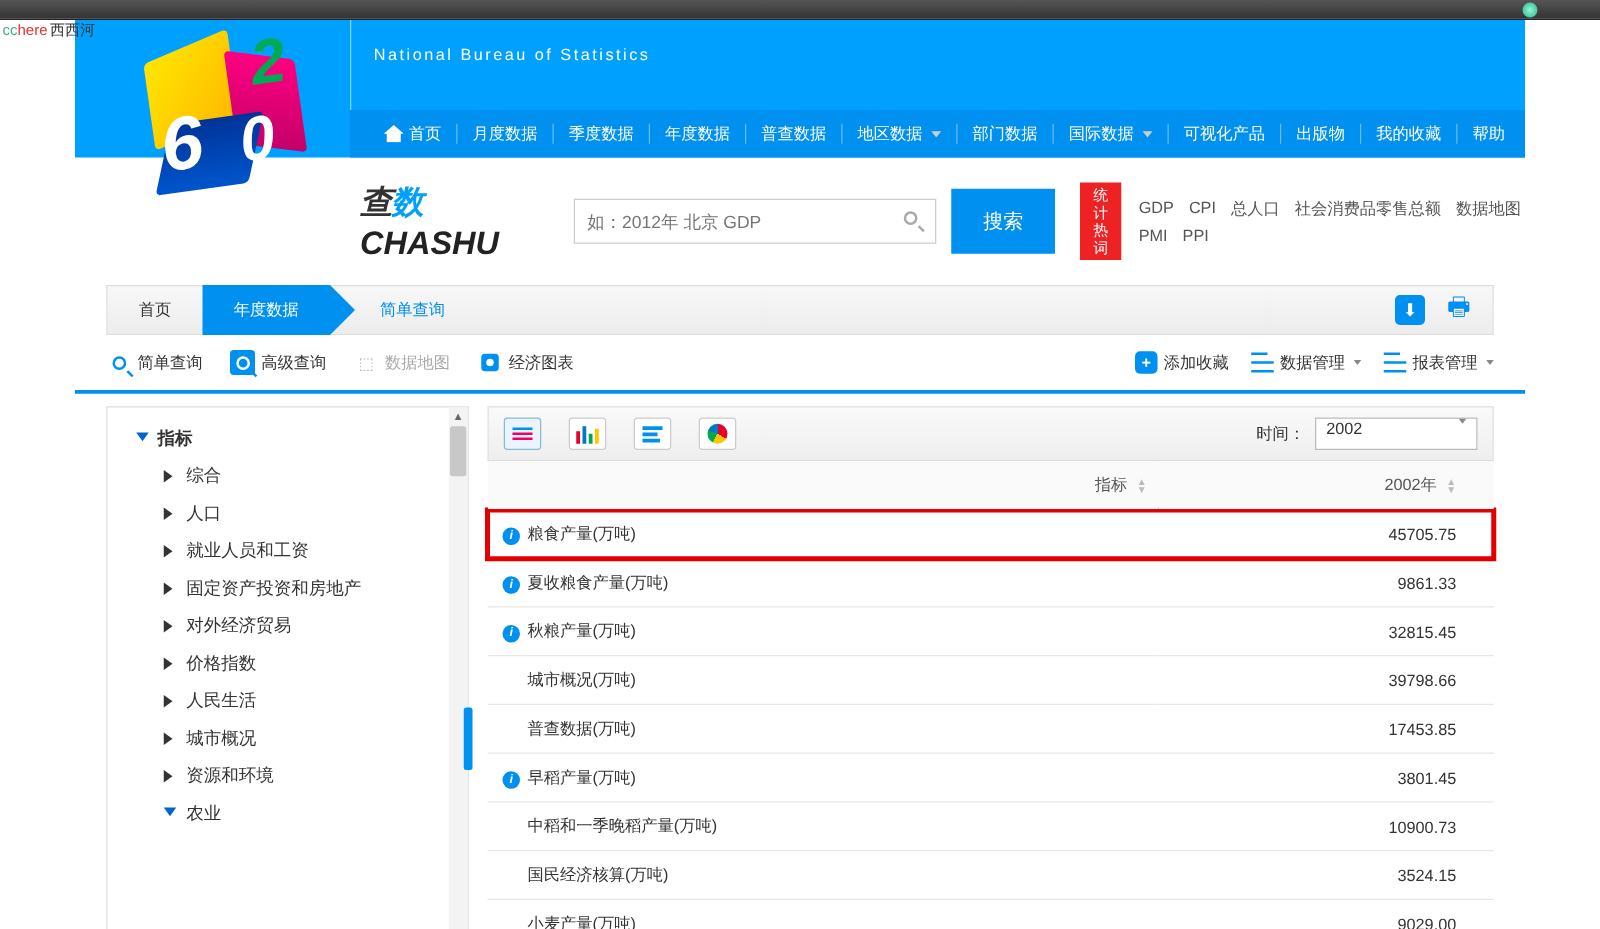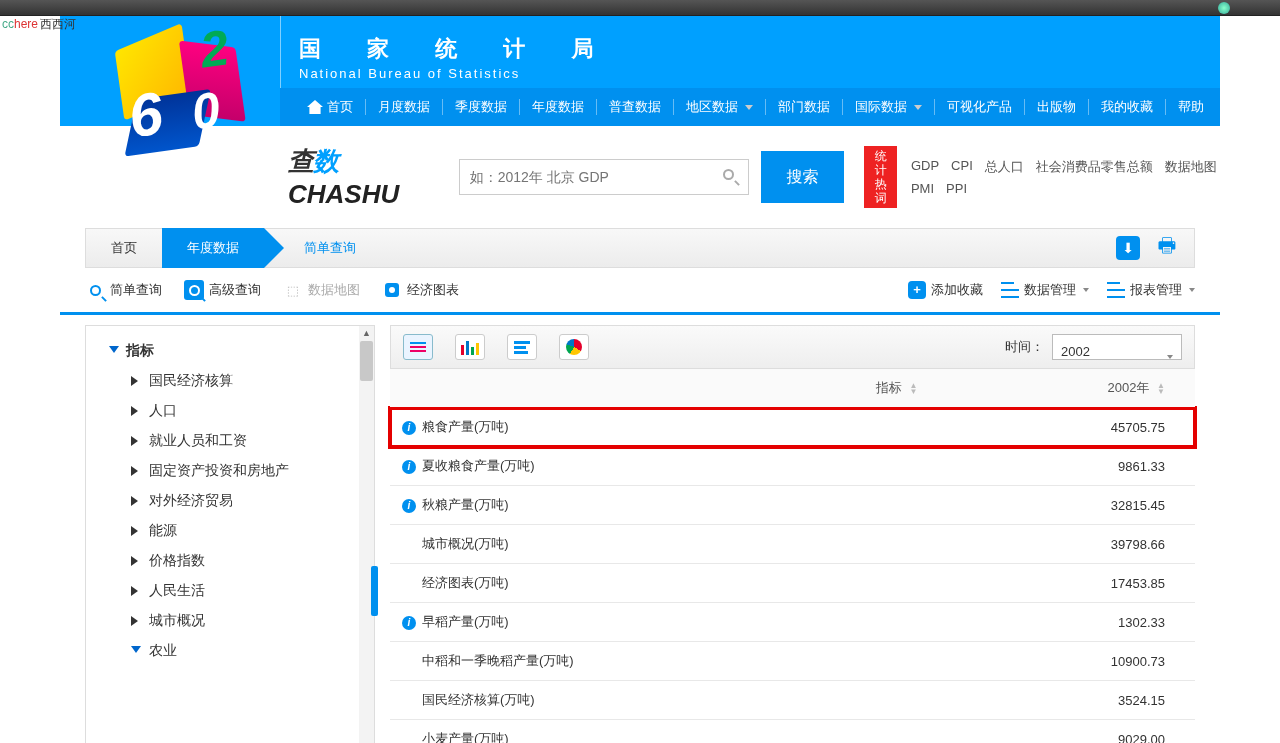--- a/index.html
+++ b/index.html
@@ -90,21 +90,21 @@
 .arrow-right { border-top: 5px solid transparent; border-bottom: 5px solid transparent; border-left: 7px solid #333; left: 10px; }
 .tree-child { padding-left: 48px; }
 .tree-child .tree-arrow { left: 30px; }
 .blue-handle { position: absolute; right: -4px; top: 240px; width: 7px; height: 50px; background: #0090ef; border-radius: 2px; }
 
 .content { flex: 1; }
 .chart-bar { background: linear-gradient(#fafafa,#eee); border: 1px solid #ddd; height: 44px; display: flex; align-items: center; padding: 0 12px; gap: 16px; }
 .chart-btn { width: 30px; height: 26px; border: 1px solid #ccc; background: #fff; margin-right: 6px; border-radius: 3px; cursor: pointer; display: flex; align-items: center; justify-content: center; }
 .chart-btn.active { background: #eaf4ff; border-color: #8bc; }
 .time-sel { margin-left: auto; display: flex; align-items: center; gap: 8px; }
-.time-dd { width: 130px; height: 26px; border: 1px solid #bbb; background: #fff; padding: 0 8px; display: flex; align-items: flex-end; justify-content: space-between; cursor: pointer; }
+.time-dd { width: 130px; height: 26px; border: 1px solid #bbb; background: #fff; padding: 0 8px; display: flex; align-items: flex-start; justify-content: space-between; cursor: pointer; }
 
 .data-table { width: 100%; border-collapse: collapse; }
 .data-table th { background: #fafafa; border-bottom: 1px solid #ddd; padding: 10px; font-weight: normal; color: #555; position: relative; }
 .data-table th:first-child { text-align: right; }
 .data-table th:last-child { text-align: right; padding-right: 30px; }
 .sort-arrows { display: inline-block; margin-left: 4px; line-height: 6px; font-size: 8px; color: #bbb; vertical-align: middle; }
 .data-table td { padding: 10px 12px; border-bottom: 1px solid #e8e8e8; }
 .data-table td:last-child { text-align: right; padding-right: 30px; }
 .info-icon { display: inline-block; width: 14px; height: 14px; background: #0090ef; color: #fff; border-radius: 50%; text-align: center; line-height: 14px; font-size: 10px; font-weight: bold; margin-right: 6px; font-style: italic; }
 .indent-1 { padding-left: 20px; display: inline-block; }
@@ -138,21 +138,20 @@
           <div class="cube-face2"></div>
           <div class="cube-face3"></div>
           <div class="cube-num cube-2">2</div>
           <div class="cube-num cube-6">6</div>
           <div class="cube-num cube-0">0</div>
         </div>
       </div>
     </div>
     <div class="header-right">
       <div class="title-area">
-        <div class="title-cn">国 家 统 计 局</div>
         <div class="title-en">National Bureau of Statistics</div>
       </div>
       <div class="nav">
         <div class="nav-item">
           <span class="home-icon"></span>
           <span>首页</span>
         </div>
         <div id="nav-items" style="display: contents;"><span class="nav-sep"></span><span class="nav-item">月度数据</span><span class="nav-sep"></span><span class="nav-item">季度数据</span><span class="nav-sep"></span><span class="nav-item">年度数据</span><span class="nav-sep"></span><span class="nav-item">普查数据</span><span class="nav-sep"></span><span class="nav-item">地区数据<span class="dropdown-arrow"></span></span><span class="nav-sep"></span><span class="nav-item">部门数据</span><span class="nav-sep"></span><span class="nav-item">国际数据<span class="dropdown-arrow"></span></span><span class="nav-sep"></span><span class="nav-item">可视化产品</span><span class="nav-sep"></span><span class="nav-item">出版物</span><span class="nav-sep"></span><span class="nav-item">我的收藏</span><span class="nav-sep"></span><span class="nav-item">帮助</span></div>
       </div>
     </div>
@@ -253,29 +252,29 @@
         <div class="scroll-arr up">▲</div>
         <div class="scroll-thumb"></div>
 
       </div>
       <div class="tree">
         <div class="tree-node tree-root">
           <div class="tree-arrow arrow-down"></div>
           <span>指标</span>
         </div>
         <div id="tree-items">
-            <div class="tree-node tree-child"><div class="tree-arrow arrow-right"></div><span>国民经济核算</span></div>
+            <div class="tree-node tree-child"><div class="tree-arrow arrow-right"></div><span>综合</span></div>
             <div class="tree-node tree-child"><div class="tree-arrow arrow-right"></div><span>人口</span></div>
             <div class="tree-node tree-child"><div class="tree-arrow arrow-right"></div><span>就业人员和工资</span></div>
             <div class="tree-node tree-child"><div class="tree-arrow arrow-right"></div><span>固定资产投资和房地产</span></div>
             <div class="tree-node tree-child"><div class="tree-arrow arrow-right"></div><span>对外经济贸易</span></div>
-            <div class="tree-node tree-child"><div class="tree-arrow arrow-right"></div><span>能源</span></div>
             <div class="tree-node tree-child"><div class="tree-arrow arrow-right"></div><span>价格指数</span></div>
             <div class="tree-node tree-child"><div class="tree-arrow arrow-right"></div><span>人民生活</span></div>
             <div class="tree-node tree-child"><div class="tree-arrow arrow-right"></div><span>城市概况</span></div>
+            <div class="tree-node tree-child"><div class="tree-arrow arrow-right"></div><span>资源和环境</span></div>
           </div>
         <div class="tree-node tree-child">
           <div class="tree-arrow arrow-down"></div>
           <span>农业</span>
         </div>
 
       </div>
       <div class="blue-handle"></div>
     </div>
 
@@ -339,26 +338,26 @@
             </tr>
             <tr>
               <td><span class="info-icon">i</span><span class="">秋粮产量(万吨)</span></td>
               <td>32815.45</td>
             </tr>
             <tr>
               <td><span class="indent-1">城市概况(万吨)</span></td>
               <td>39798.66</td>
             </tr>
             <tr>
-              <td><span class="indent-1">经济图表(万吨)</span></td>
+              <td><span class="indent-1">普查数据(万吨)</span></td>
               <td>17453.85</td>
             </tr>
             <tr>
               <td><span class="info-icon">i</span><span class="">早稻产量(万吨)</span></td>
-              <td>1302.33</td>
+              <td>3801.45</td>
             </tr>
             <tr>
               <td><span class="indent-1">中稻和一季晚稻产量(万吨)</span></td>
               <td>10900.73</td>
             </tr>
             <tr>
               <td><span class="indent-1">国民经济核算(万吨)</span></td>
               <td>3524.15</td>
             </tr>
             <tr>

